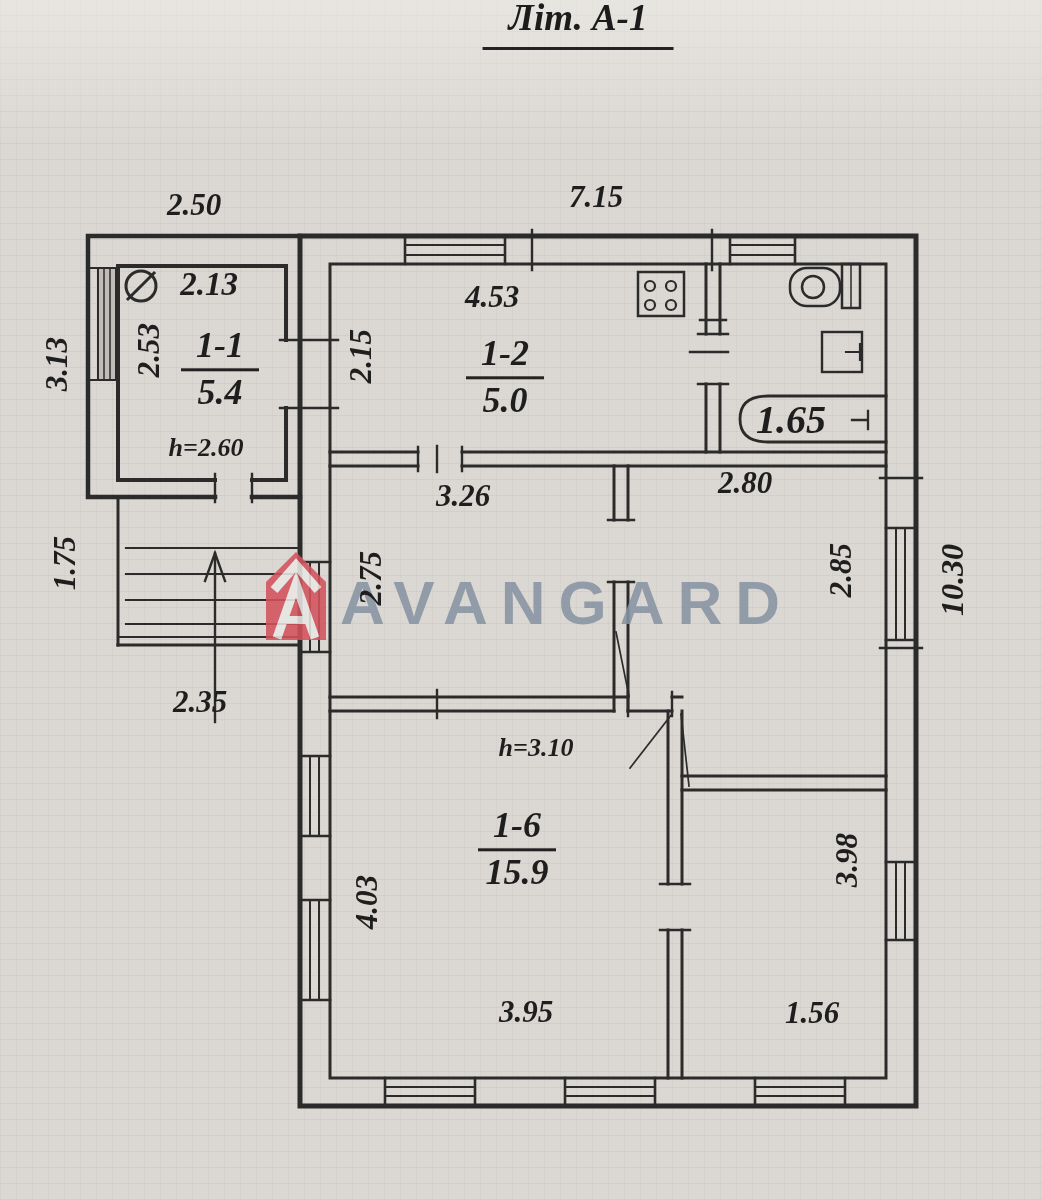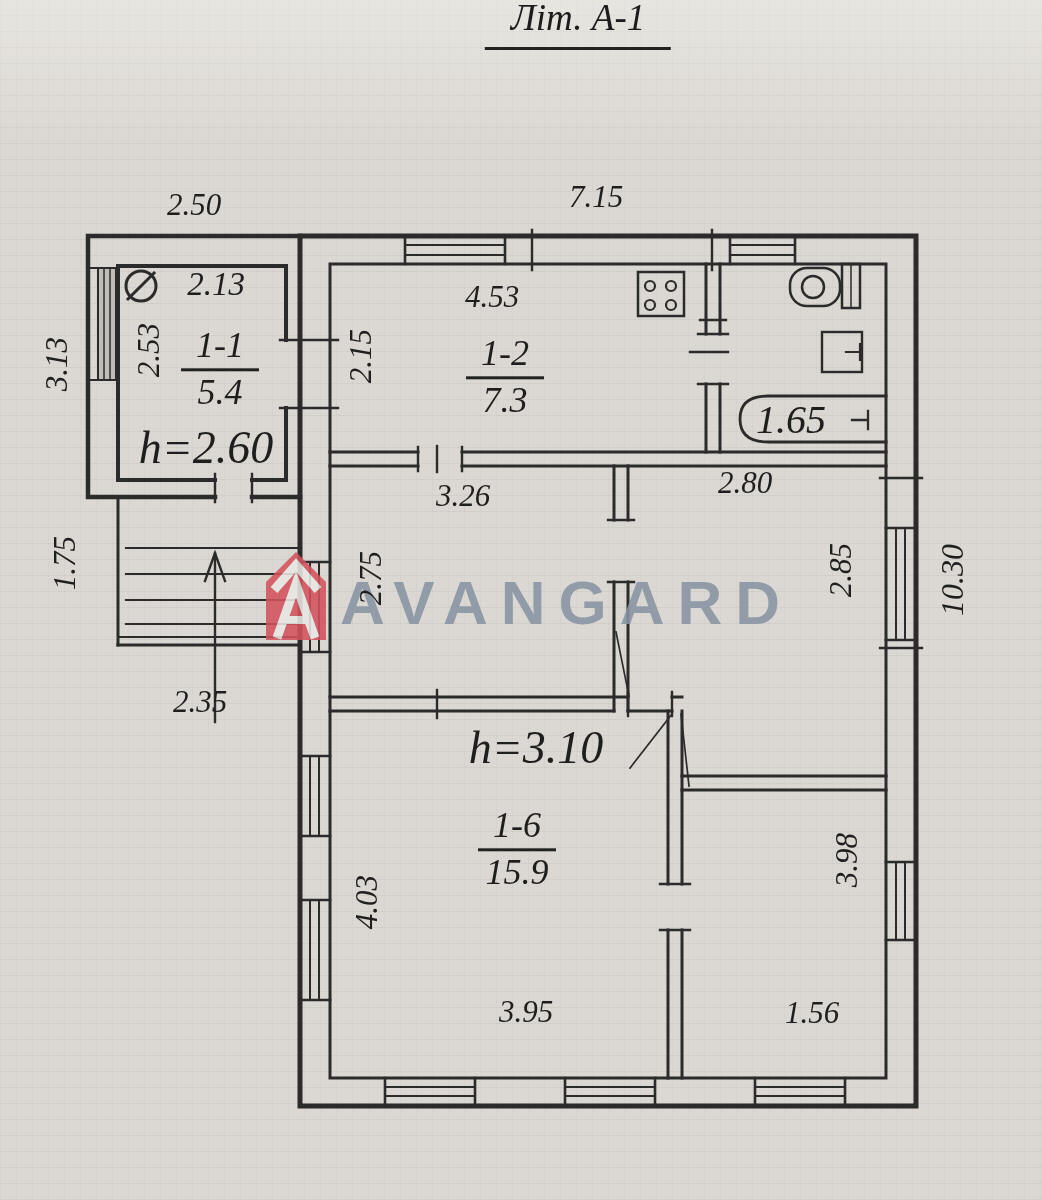--- a/index.html
+++ b/index.html
@@ -8,28 +8,28 @@
     font-family:"Liberation Serif", serif;
     background:
       linear-gradient(180deg, rgba(240,238,234,0.6), rgba(240,238,234,0) 140px),
       repeating-linear-gradient(0deg, rgba(150,148,144,0.13) 0 1px, transparent 1px 16px),
       repeating-linear-gradient(90deg, rgba(150,148,144,0.08) 0 1px, transparent 1px 16px),
       #dbd8d3;
     position:relative;
   }
   .stage{position:absolute;inset:0;}
   svg.plan{position:absolute;left:0;top:0;z-index:1;}
-  .labels{position:absolute;inset:0;z-index:3;}
+  .labels{position:absolute;inset:0;z-index:3;font-weight:bold;}
   .dim{
     position:absolute;white-space:nowrap;color:#1e1e1e;
     font-style:italic;font-size:31px;line-height:1;
     transform:translate(-50%,-50%);
   }
   .vert{transform:translate(-50%,-50%) rotate(-90deg);}
-  .fs30{font-size:40px;} .fs33{font-size:33px;margin-left:7px;} .fs34{font-size:46px;} .fs32{font-size:32px;}
+  .fs30{font-size:40px;} .fs33{font-size:33px;} .fs34{font-size:26px;} .fs32{font-size:32px;}
   .room{
     position:absolute;display:flex;flex-direction:column;align-items:center;
     color:#1e1e1e;font-style:italic;transform:translate(-50%,-50%);
   }
   .room .num{font-size:36px;line-height:1.05;border-bottom:3px solid #222;padding:0 15px 3px;}
   .room .area{font-size:36px;line-height:1.1;padding-top:2px;}
   .title{
     position:absolute;left:578px;top:23px;transform:translate(-50%,-50%);
     font-style:italic;font-size:37px;color:#1c1c1c;
     border-bottom:3px solid #222;padding:0 26px 8px;white-space:nowrap;
@@ -227,20 +227,20 @@
     <div class="dim" style="left:526px;top:1011px">3.95</div>
     <div class="dim vert" style="left:846px;top:860px">3.98</div>
     <div class="dim" style="left:812px;top:1012px">1.56</div>
 
     <div class="room" style="left:220px;top:370px">
       <span class="num">1-1</span>
       <span class="area">5.4</span>
     </div>
     <div class="room" style="left:505px;top:378px">
       <span class="num">1-2</span>
-      <span class="area">7.3</span>
+      <span class="area">5.0</span>
     </div>
     <div class="room" style="left:517px;top:850px">
       <span class="num">1-6</span>
       <span class="area">15.9</span>
     </div>
   </div>
 </div>
 
 </body></html>

